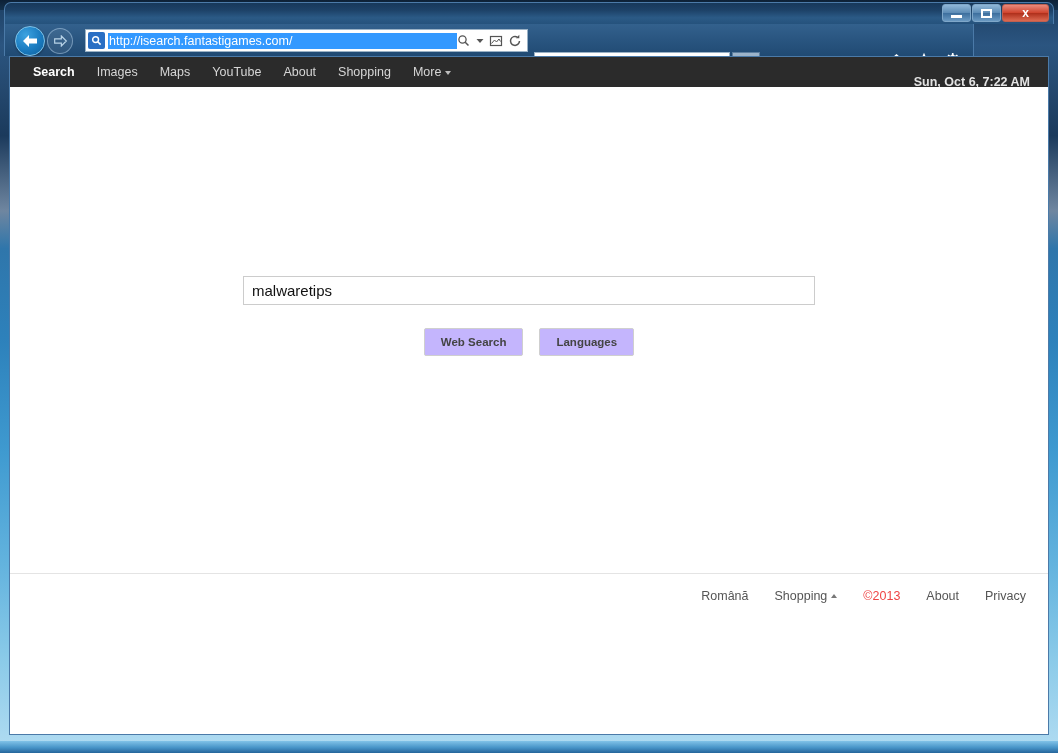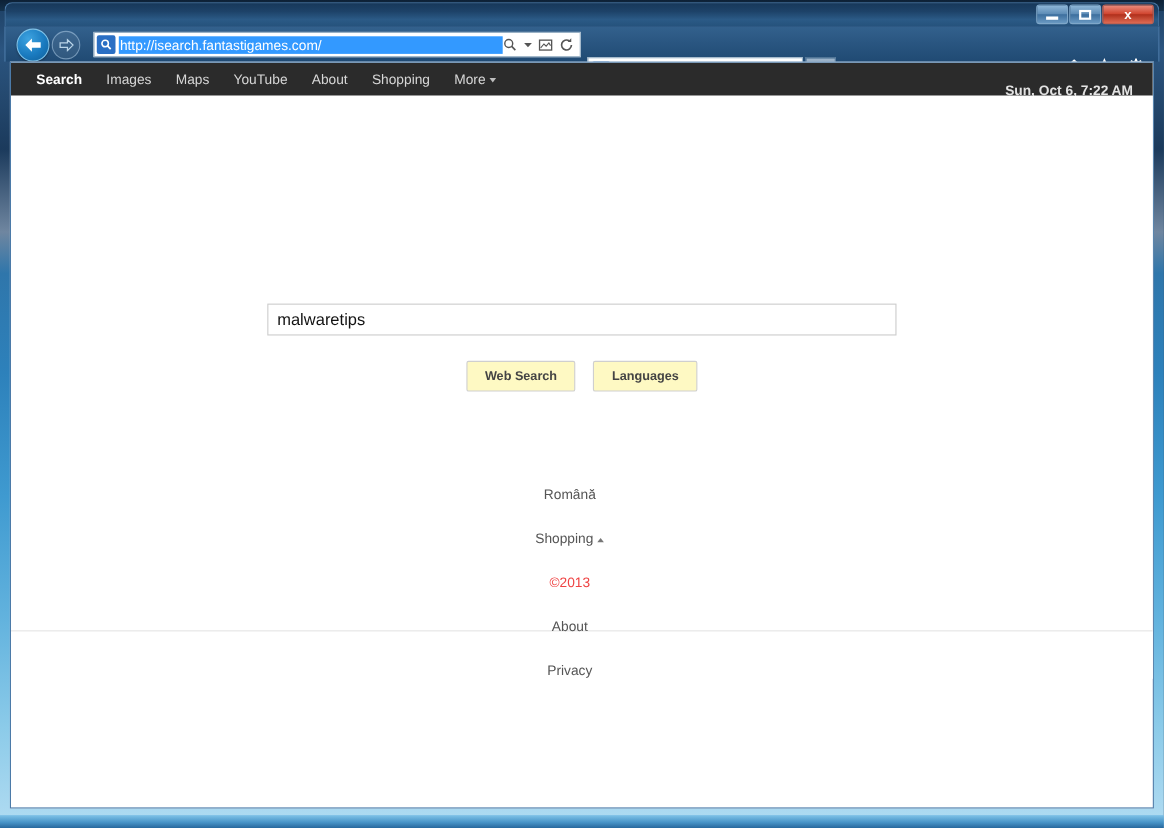--- a/index.html
+++ b/index.html
@@ -92,21 +92,21 @@
   }
   .glyph-max {
     display:block; width:11px; height:9px; border:2px solid #ffffff;
   }
 
   
   .chrome {
     position: absolute;
     left: 4px;
     top: 24px;
-    width: 1050px;
+    width: 970px;
     height: 32px;
     background: linear-gradient(180deg, #2d5a86 0%, #27527c 40%, #1f4straight 100%);
     background: linear-gradient(180deg, #33618d 0%, #2a5681 45%, #204a73 100%);
     border-left: 1px solid #4b7aa8;
     border-right: 1px solid #4b7aa8;
     display: flex;
     align-items: center;
   }
 
   
@@ -301,21 +301,21 @@
   }
 
   .btn-row {
     margin-top: 23px;
     display: flex;
     justify-content: center;
     gap: 16px;
   }
 
   .search-btn {
-    background: #fef9c3;
+    background: #c4b5fd;
     border: 1px solid #cfcfcf;
     border-radius: 2px;
     font-size: 11.5px;
     font-weight: bold;
     color: #444;
     padding: 7px 16px;
     font-family: "Liberation Sans", sans-serif;
     cursor: default;
     white-space: nowrap;
   }
@@ -327,21 +327,20 @@
     bottom: 0;
     width: 100%;
     height: 44px;
     border-top: 1px solid #e4e4e4;
     display: flex;
     align-items: center;
     justify-content: flex-end;
     padding-right: 22px;
     gap: 26px;
     background: #ffffff;
-    flex-direction: column;
   }
   .footer-link {
     font-size: 12.5px;
     color: #555;
     cursor: default;
     white-space: nowrap;
   }
   .footer-static { color: #ef4444; }
   .lang-caret {
     display: inline-block;

